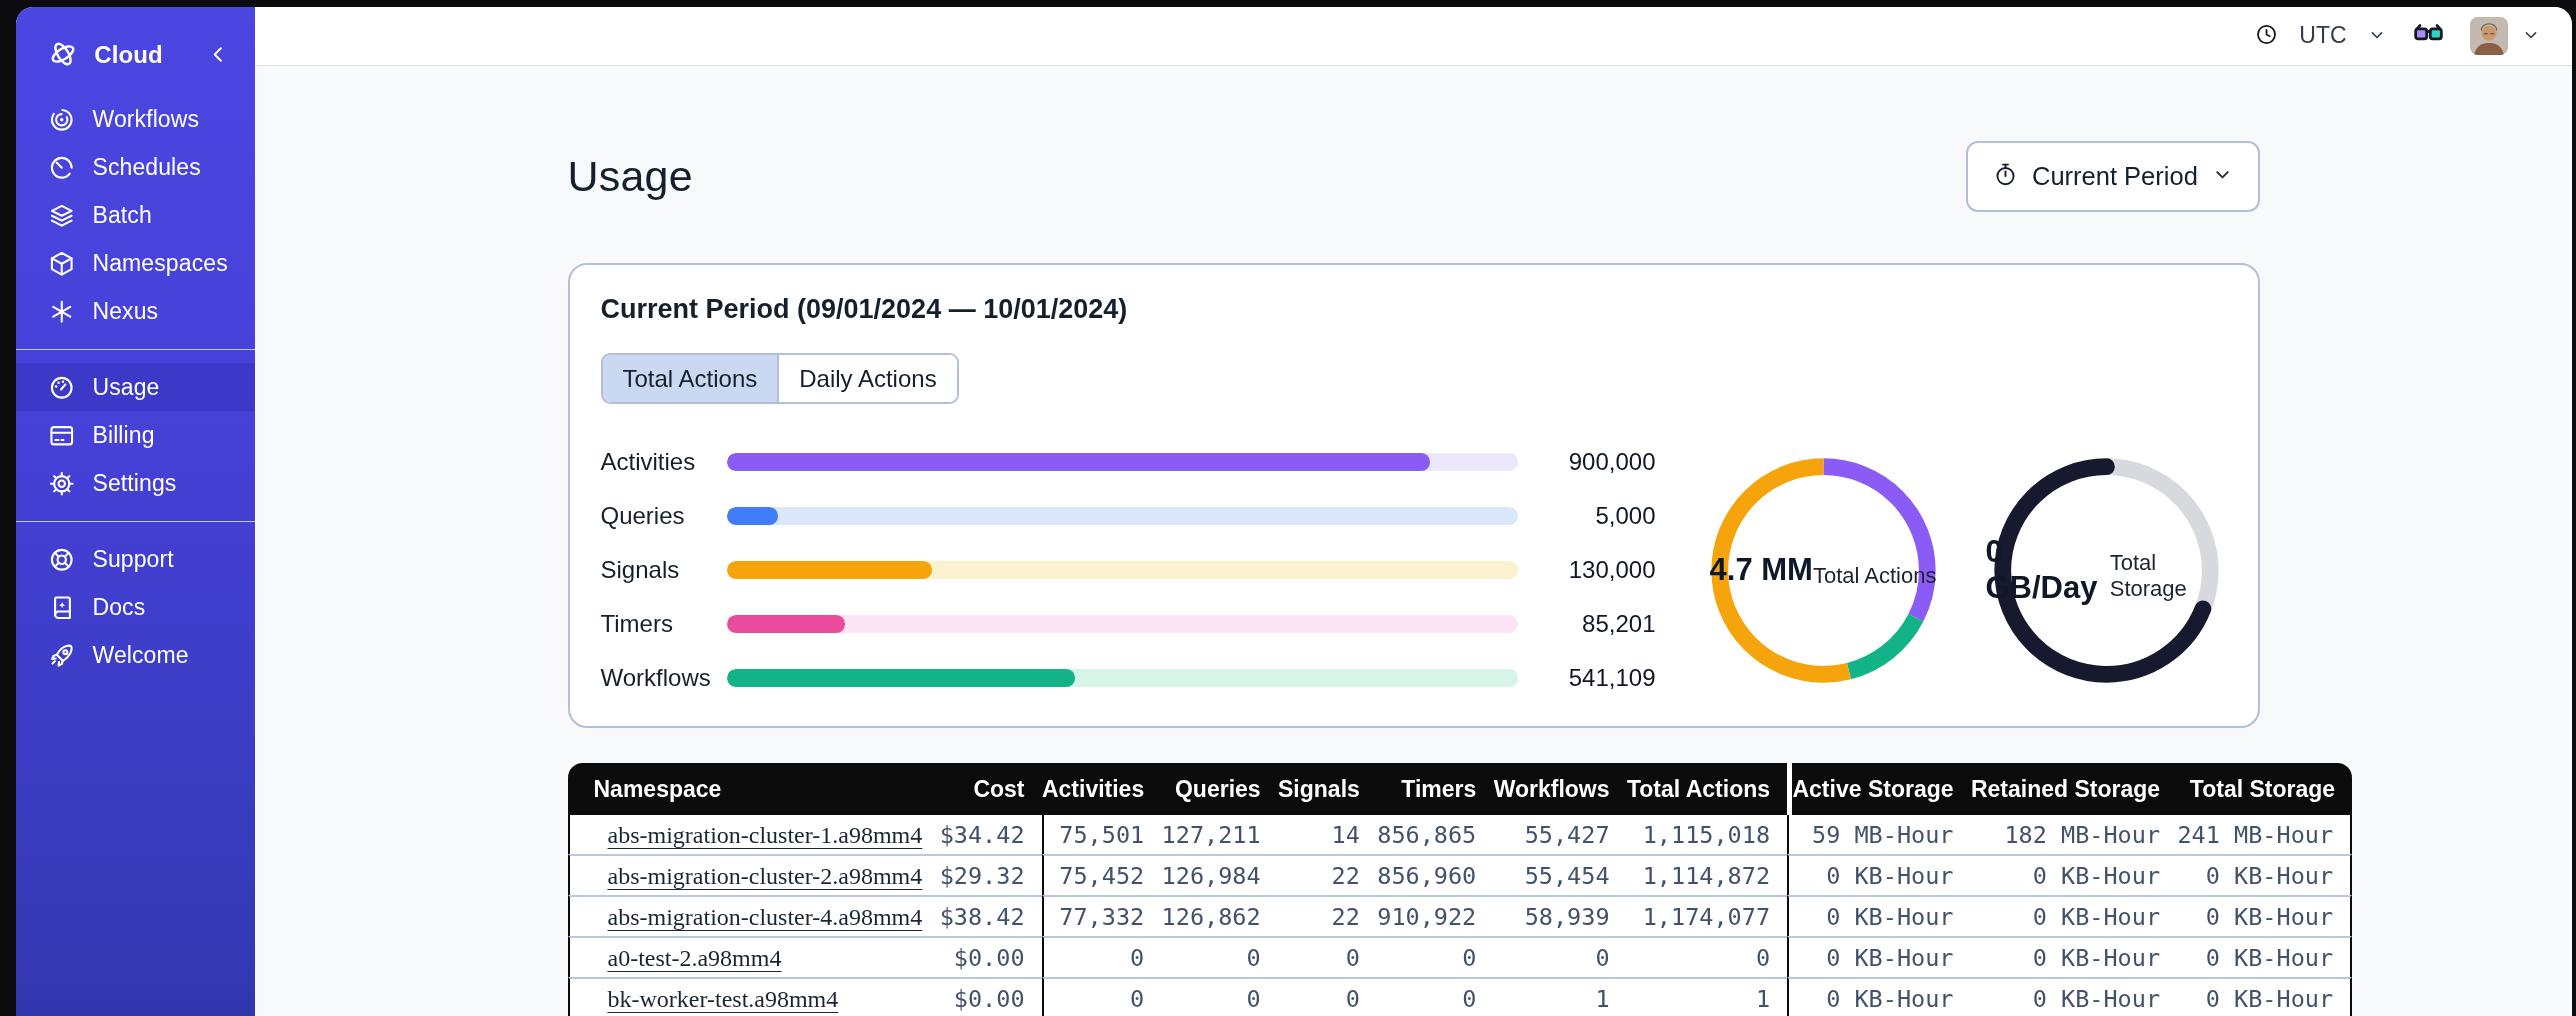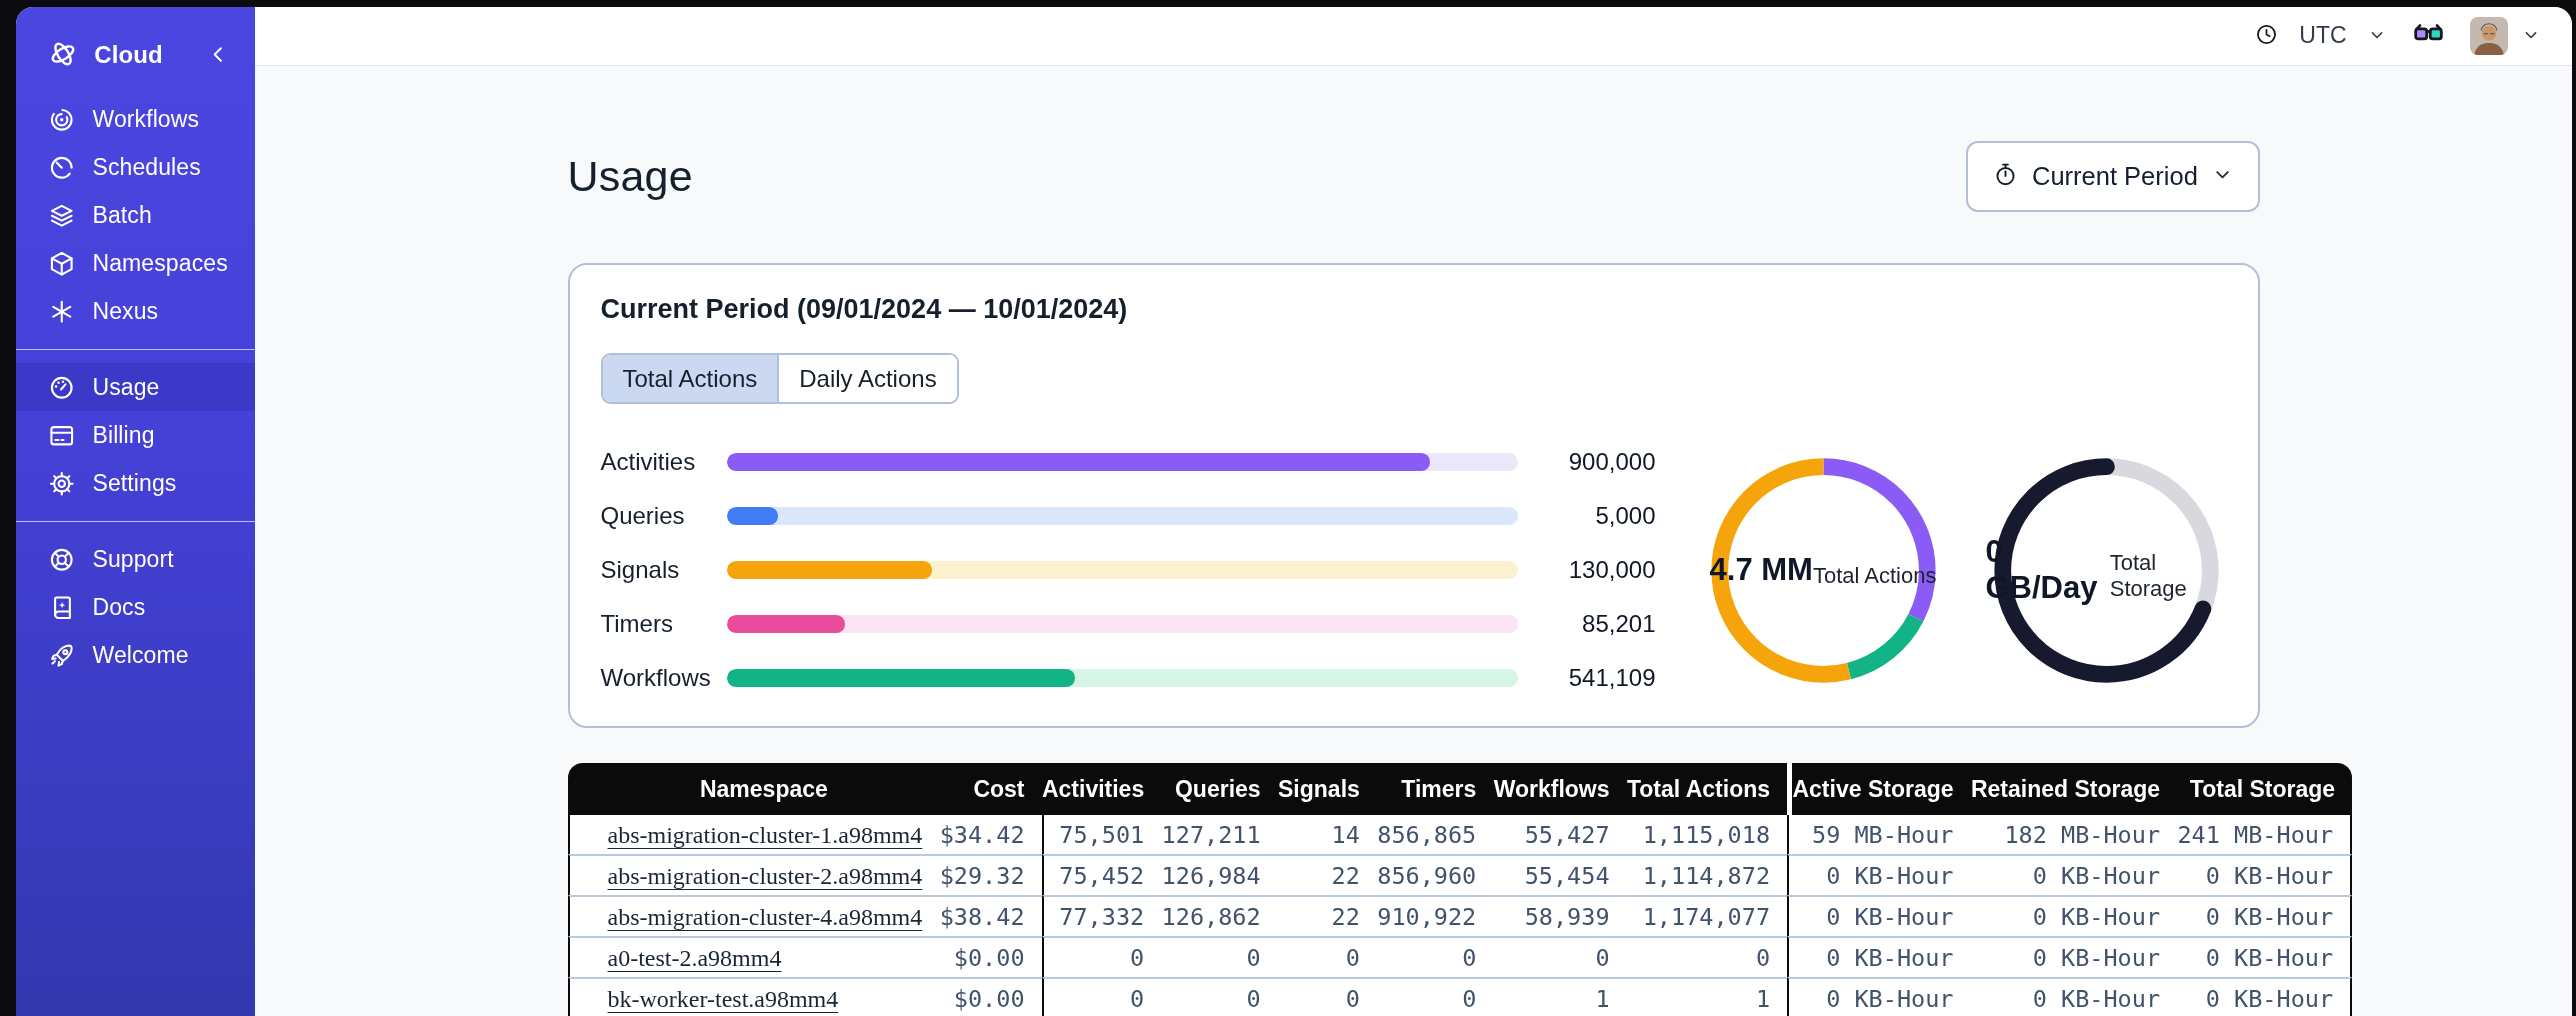--- a/index.html
+++ b/index.html
@@ -72,21 +72,21 @@
   .donut svg{width:241px;height:241px;display:block;}
   .donut-center{position:absolute;inset:0;display:flex;flex-direction:row;align-items:center;justify-content:center;}
   .donut-value{font-size:31px;font-weight:600;color:#101828;}
   .donut-label{font-size:22px;color:#1c2430;margin-top:10.7px;}
 
   
   table.usage{width:100%;margin-top:35px;border-collapse:separate;border-spacing:0;
               border-radius:14.8px 14.8px 0 0;overflow:hidden;}
   table.usage th{background:#0b0b0c;color:#fff;font-size:23px;font-weight:600;height:52px;
                  padding:0 17.4px 0 0;text-align:right;white-space:nowrap;}
-  table.usage th.first{text-align:center;padding-left:38px;}
+  table.usage th.first{text-align:left;padding-left:26px;}
   table.usage th.hdr-gap{border-left:5.4px solid #fff;}
   table.usage td{background:#fff;font-family:"DejaVu Sans Mono",monospace;font-size:23.5px;color:#42526b;
                  height:39px;padding:0 17.4px 0 0;text-align:right;white-space:nowrap;
                  border-top:2px solid #b9c8dd;}
   table.usage tbody tr:first-child td{border-top:none;}
   table.usage td.first{text-align:left;padding-left:38px;border-left:2.7px solid #0b0b0c;}
   table.usage td.last{border-right:2.7px solid #0b0b0c;}
   table.usage td.sep{border-left:2.7px solid #0b0b0c;}
   table.usage tbody tr:last-child td{border-bottom:2px solid #b9c8dd;}
   .ns-link{font-family:Liberation Serif, serif;font-size:24px;color:#1a2533;

